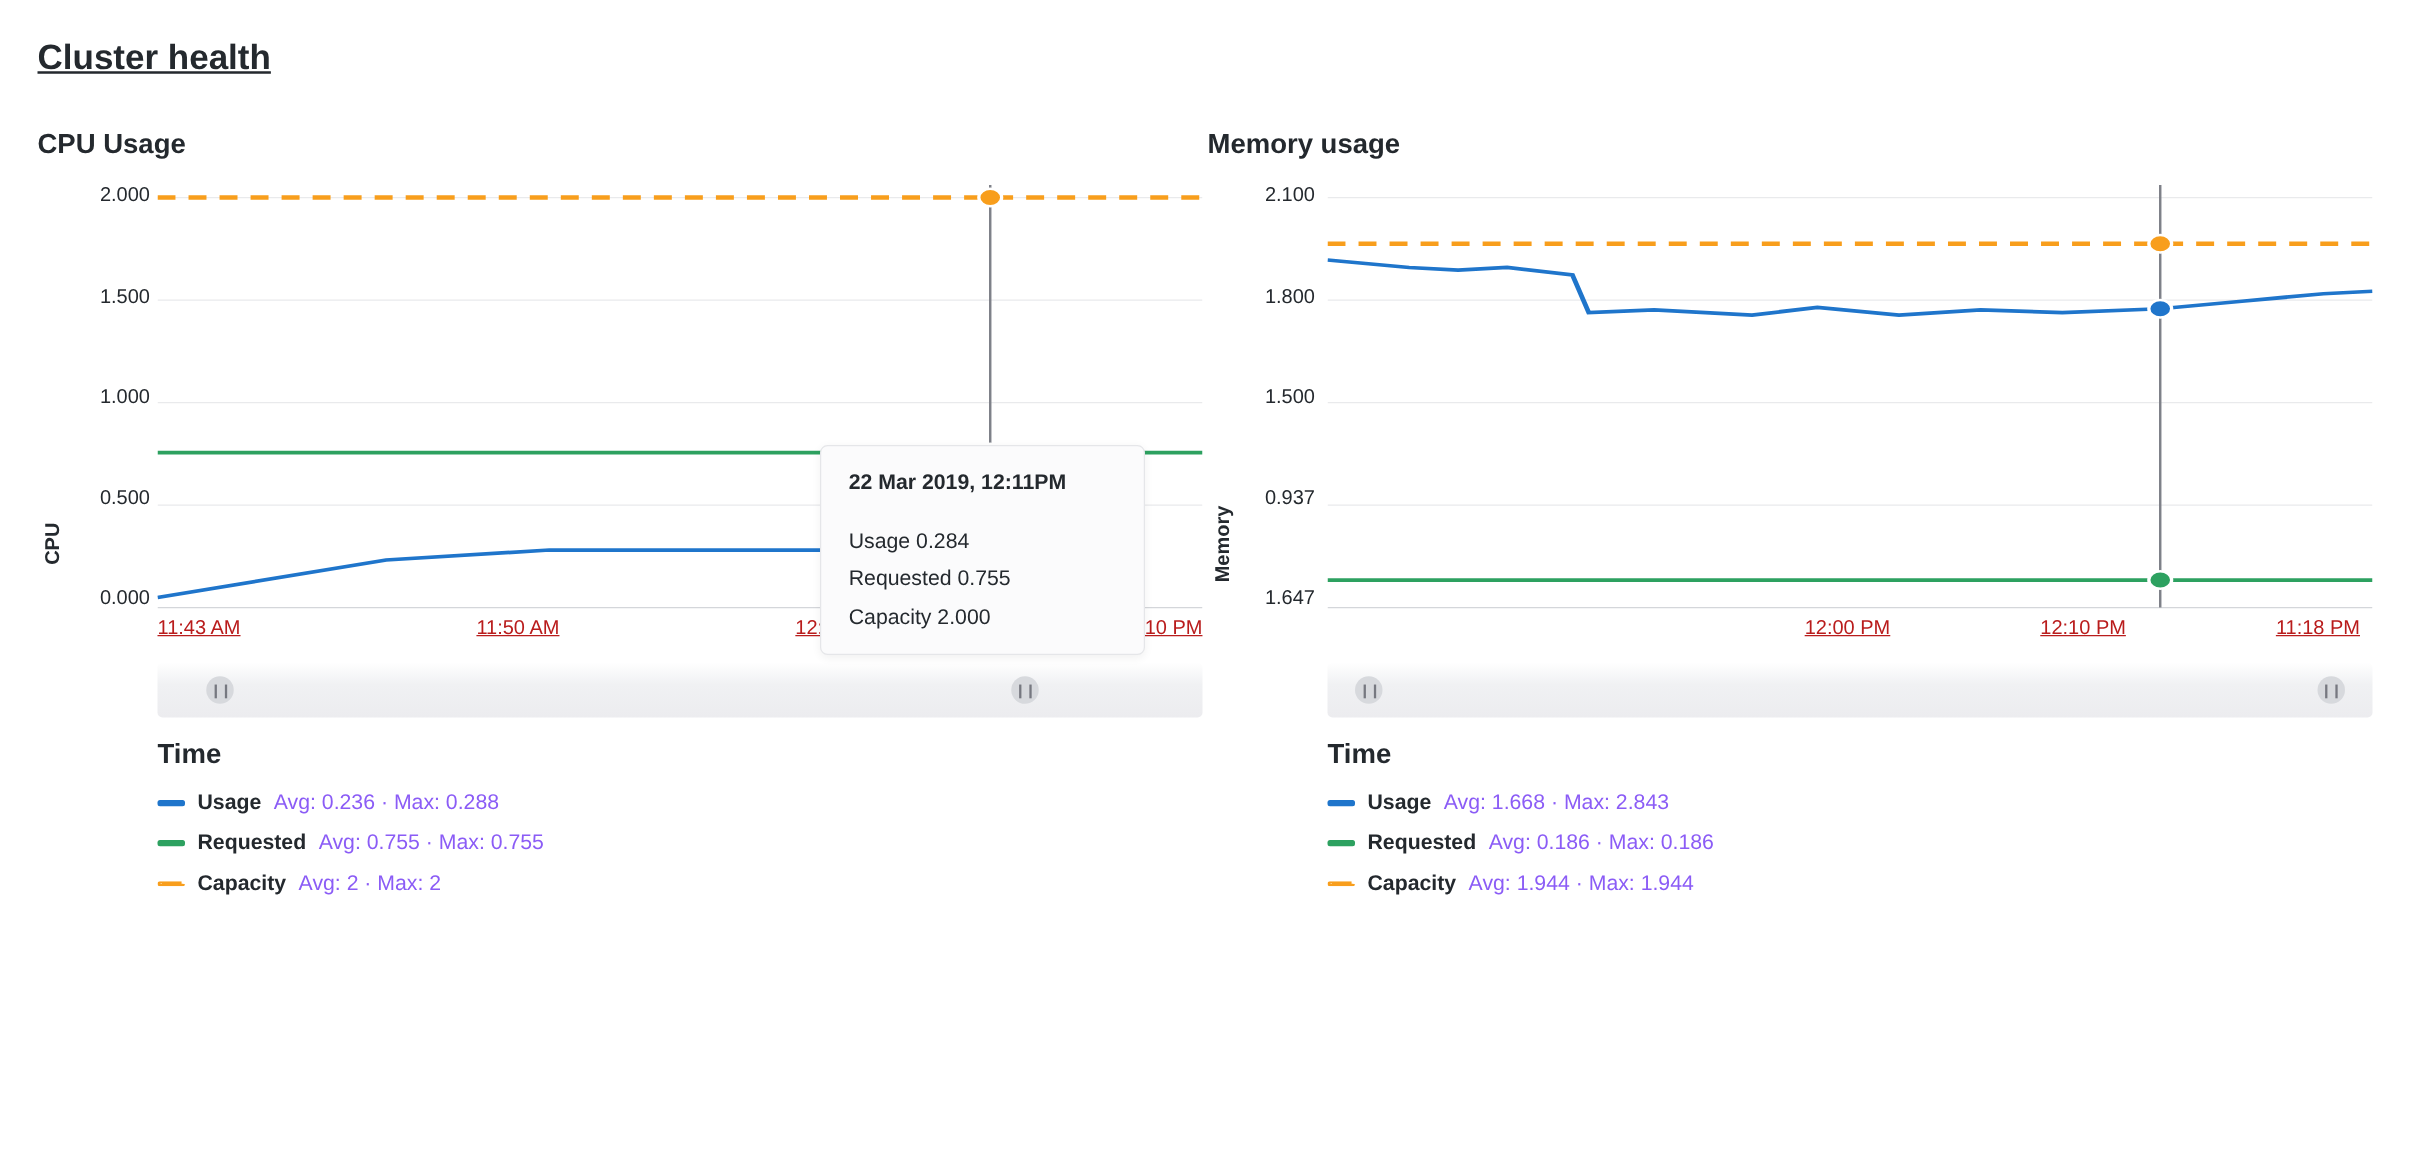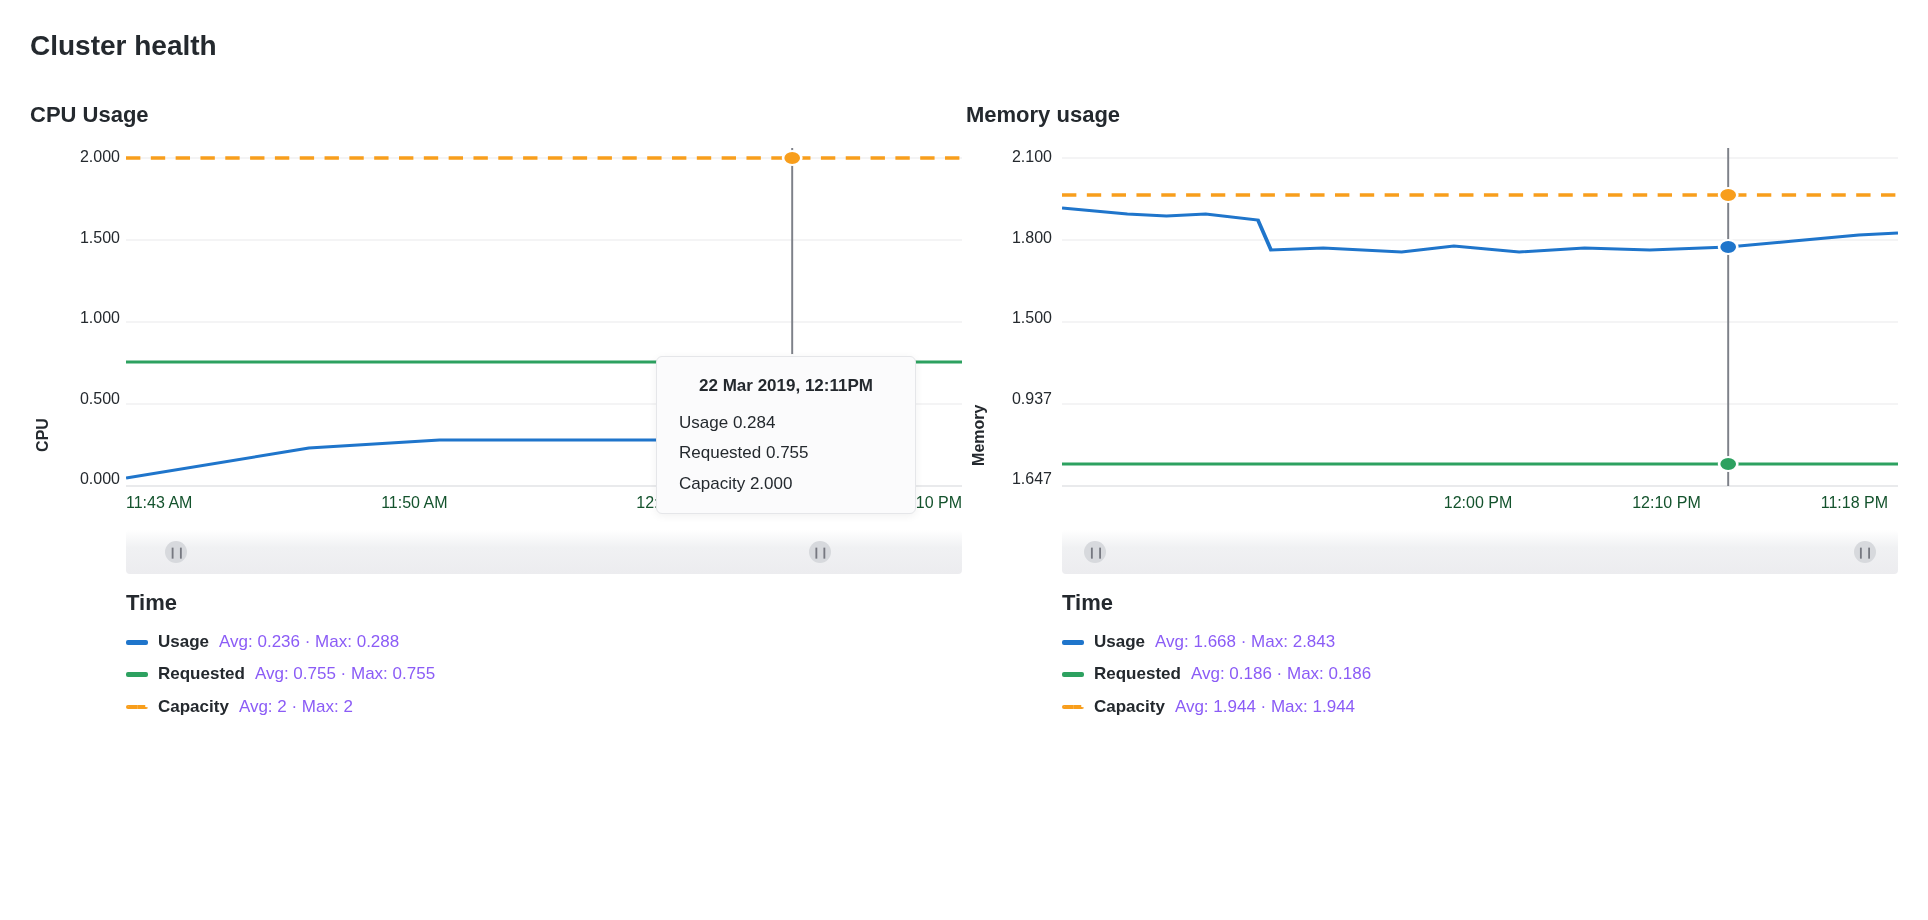--- a/index.html
+++ b/index.html
@@ -10,20 +10,21 @@
     font-family: -apple-system, BlinkMacSystemFont, "Segoe UI", Helvetica, Arial, sans-serif;
     color: #24292e;
   }
   .page {
     padding: 20px 30px;
   }
   .page-title {
     font-size: 28px;
     font-weight: 700;
     margin: 10px 0 40px 0;
+    text-decoration: underline;
   }
   .charts-row {
     display: flex;
     gap: 4px;
   }
   .chart-panel {
     flex: 1;
     position: relative;
   }
   .chart-title {
@@ -49,22 +50,23 @@
     position: relative;
   }
   .svg-chart {
     display: block;
     width: 100%;
   }
   .x-ticks {
     display: flex;
     justify-content: space-between;
     font-size: 16px;
-    color: #14532d;
+    color: #b91c1c;
     padding: 6px 0 0 0;
+    text-decoration: underline;
   }
   .y-ticks {
     position: absolute;
     left: -70px;
     top: 0;
     height: 100%;
     display: flex;
     flex-direction: column;
     justify-content: space-between;
     font-size: 16px;
@@ -134,22 +136,21 @@
     border-radius: 6px;
     box-shadow: 0 2px 8px rgba(0,0,0,0.06);
     padding: 14px 22px;
     font-size: 17px;
     line-height: 1.8;
     z-index: 10;
     min-width: 260px;
   }
   .tooltip-title {
     font-weight: 700;
-    margin-bottom: 6px;
-    text-align: center;
+    margin-bottom: 16px;
   }
   .gridline { stroke: #e9eaec; stroke-width: 1; }
   .axis-line { stroke: #d4d6da; stroke-width: 1; }
   .vline { stroke: #7e8189; stroke-width: 1.5; }
   .series-line { fill: none; stroke-width: 3; }
   .series-dashed { fill: none; stroke-width: 3.5; stroke-dasharray: 11 8; }
   .marker { stroke: #fff; stroke-width: 2; }
 </style>
 </head>
 <body>

